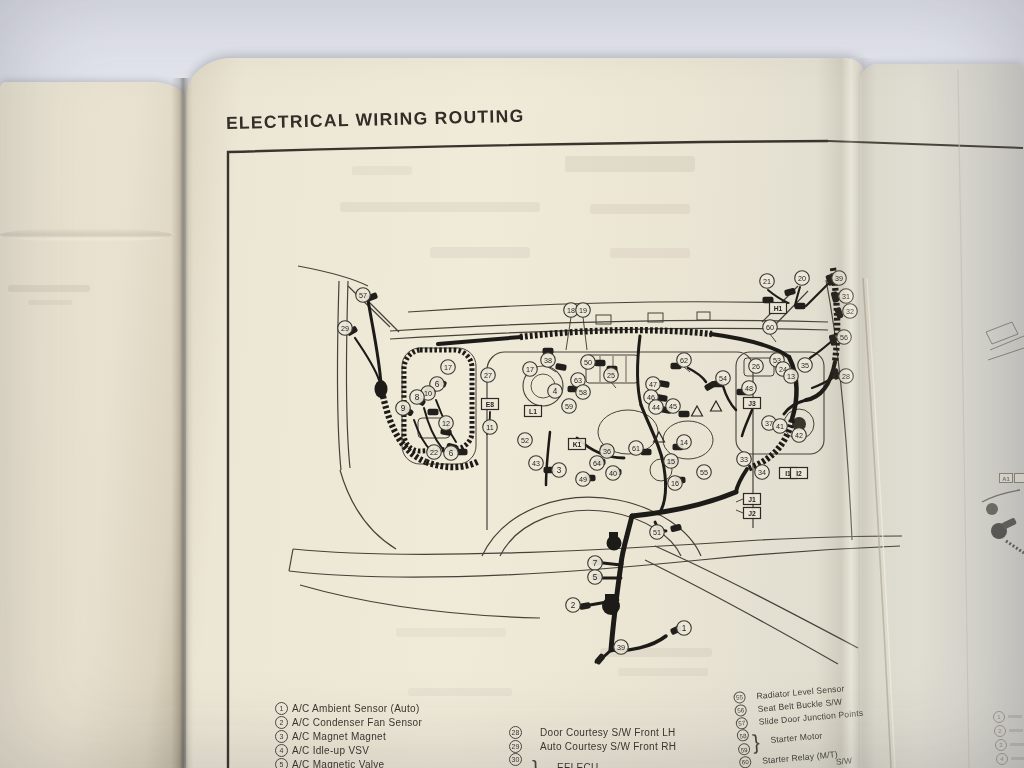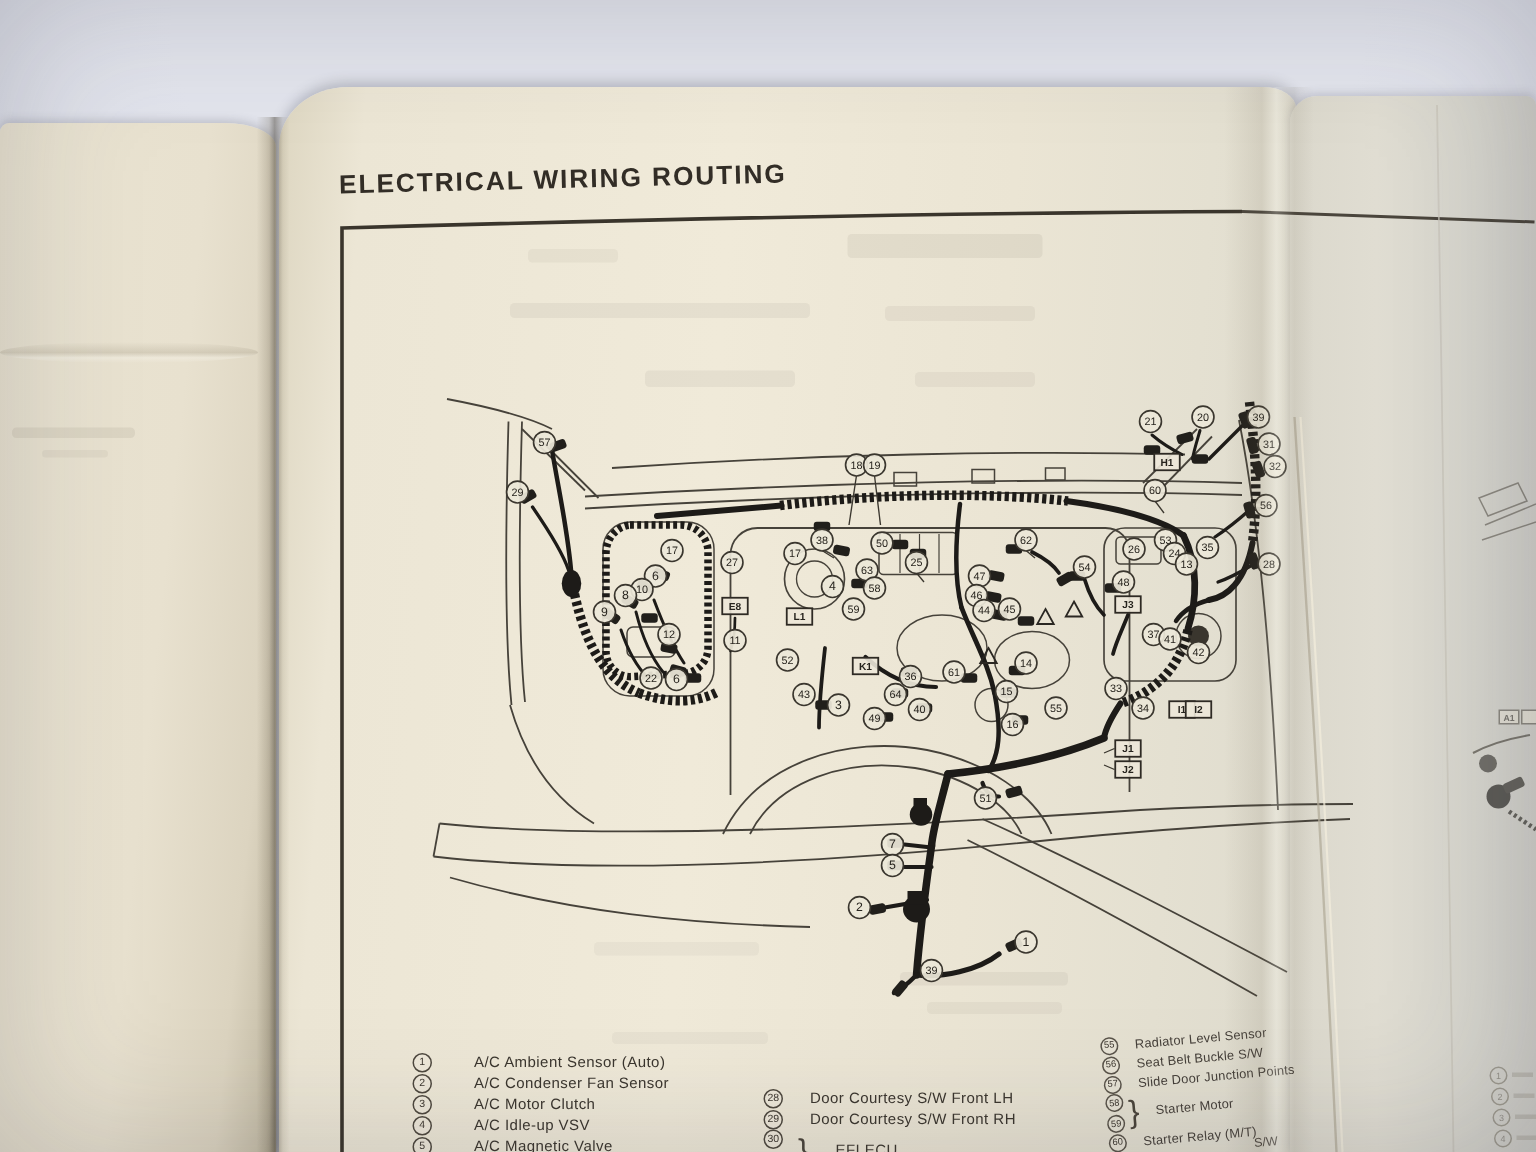--- a/index.html
+++ b/index.html
@@ -27,21 +27,21 @@
     box-shadow:inset 0 0 95px rgba(48,50,66,.22);}
   .title{position:absolute;left:226px;top:113px;margin:0;
     font-size:17.5px;font-weight:700;letter-spacing:1.3px;color:#322d26;
     transform:rotate(-1.4deg);transform-origin:left center;white-space:nowrap;}
   #scene{position:absolute;left:0;top:0;pointer-events:none;}
   #legend{position:absolute;inset:0;pointer-events:none;}
   .lcol{position:absolute;}
   .lcol-col1{left:275px;top:702px;}
   .lcol-col2{left:509px;top:726px;}
   .lcol-col3{left:733px;top:691px;transform:rotate(-5deg);transform-origin:0 0;}
-  .lrow{display:flex;align-items:center;height:13.8px;gap:28px;}
+  .lrow{display:flex;align-items:center;height:13.8px;gap:4px;}
   .lcol-col2 .lrow{gap:18px;height:13.6px;}
   .lcol-col3 .lrow{gap:11px;height:13px;}
   .lrow.group{height:auto;align-items:center;}
   .nums{display:flex;flex-direction:column;gap:2.4px;}
   .brace{font-size:21px;font-weight:300;color:#4a443a;line-height:1;margin-left:-8px;}
   .cnum{display:inline-flex;align-items:center;justify-content:center;flex:none;
     width:11px;height:11px;border:1px solid #4e483e;border-radius:50%;
     font-size:7px;color:#3c362e;background:rgba(255,255,252,.08);}
   .lcol-col3 .cnum{width:10px;height:10px;font-size:6.2px;border-color:#5a544a;}
   .llabel{font-size:10px;color:#3b362e;letter-spacing:.3px;white-space:nowrap;}
@@ -552,39 +552,39 @@
         <div class="lrow">
           <span class="cnum">1</span>
           <span class="llabel">A/C Ambient Sensor (Auto)</span>
         </div>
         <div class="lrow">
           <span class="cnum">2</span>
           <span class="llabel">A/C Condenser Fan Sensor</span>
         </div>
         <div class="lrow">
           <span class="cnum">3</span>
-          <span class="llabel">A/C Motor Clutch</span>
+          <span class="llabel">A/C Magnet Magnet</span>
         </div>
         <div class="lrow">
           <span class="cnum">4</span>
           <span class="llabel">A/C Idle-up VSV</span>
         </div>
         <div class="lrow">
           <span class="cnum">5</span>
           <span class="llabel">A/C Magnetic Valve</span>
         </div>
       </div>
       <div class="lcol lcol-col2">
         <div class="lrow">
           <span class="cnum">28</span>
           <span class="llabel">Door Courtesy S/W Front LH</span>
         </div>
         <div class="lrow">
           <span class="cnum">29</span>
-          <span class="llabel">Door Courtesy S/W Front RH</span>
+          <span class="llabel">Auto Courtesy S/W Front RH</span>
         </div>
         <div class="lrow group">
           <div class="nums">
             <span class="cnum">30</span>
             <span class="cnum">31</span>
           </div>
           <span class="brace">}</span>
           <span class="llabel">EFI ECU</span>
         </div>
       </div>

